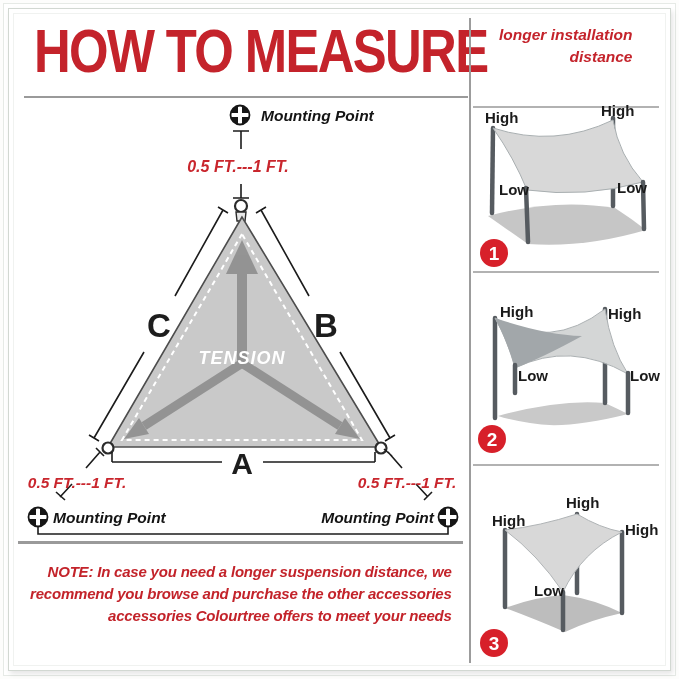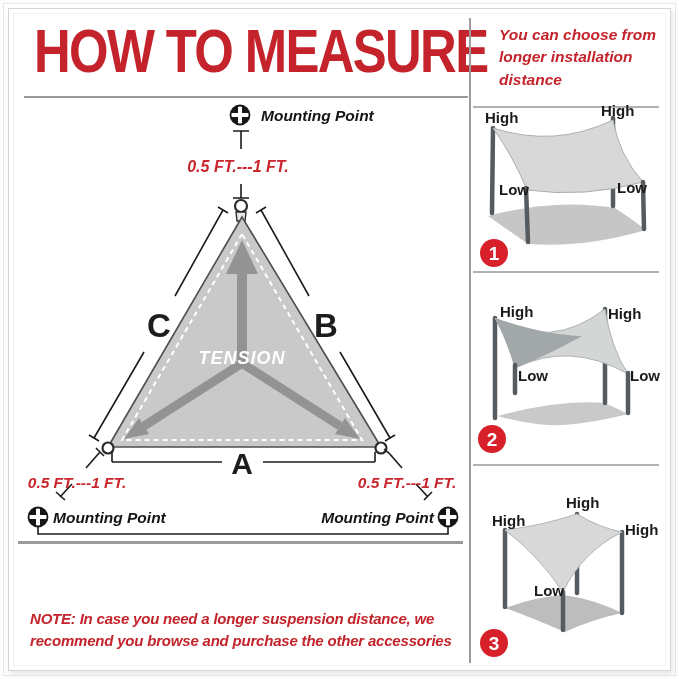--- a/index.html
+++ b/index.html
@@ -1,38 +1,38 @@
 <!DOCTYPE html>
 <html><head>
 <meta charset="utf-8">
 <style>
   html,body{margin:0;padding:0;background:#fff;}
   #canvas{position:relative;width:679px;height:679px;background:#fdfdfc;overflow:hidden;
-          font-family:"Liberation Sans",sans-serif;}
+          font-family:"Liberation Sans",sans-serif;text-align:right;}
   
   .frame-outer{position:absolute;inset:3px;border:1px solid #e6eae6;background:#fff;}
   .frame-mid{position:absolute;inset:8px;border:1px solid #d2d8d2;
              box-shadow:2px 3px 5px rgba(0,0,0,.10);}
   .frame-inner{position:absolute;inset:13px;border:1px solid #f0f2f0;background:#fff;}
 
   .abs{position:absolute;}
   #title{left:34px;top:20px;font-size:62px;font-weight:700;color:#c4232b;
          letter-spacing:-2px;line-height:1;transform:scaleX(.82);transform-origin:left top;
          white-space:nowrap;margin:0;}
   .rule{background:#9a9a9a;}
   #title-rule{left:24px;top:96px;width:444px;height:2px;}
   #note-rule{left:18px;top:541px;width:445px;height:3px;}
   .vrule{left:469px;top:18px;width:2px;height:645px;background:#9c9c9c;}
   .panel-rule{left:473px;width:186px;height:2px;background:#b2b2b2;}
   #panel-rule-1{top:106px;} #panel-rule-2{top:271px;} #panel-rule-3{top:464px;}
 
   #intro{left:499px;top:24px;color:#c4232b;font-weight:700;font-style:italic;
          font-size:15.5px;line-height:1.45;}
   #note{left:30px;top:561px;color:#c3232a;font-weight:700;font-style:italic;
-        font-size:15px;line-height:1.47;letter-spacing:-.2px;white-space:nowrap;margin-top:47px;}
+        font-size:15px;line-height:1.47;letter-spacing:-.2px;white-space:nowrap;}
 
   svg text{font-family:"Liberation Sans",sans-serif;}
   .dim-red{fill:#c9262d;font-weight:700;font-style:italic;font-size:16px;}
   .mp-label{fill:#141414;font-weight:700;font-style:italic;font-size:15.5px;}
   .side-label{fill:#1d1d1d;font-weight:700;font-size:33px;}
   .tension{fill:#ffffff;font-weight:700;font-style:italic;font-size:18px;letter-spacing:1px;}
   .hl{fill:#1b1b1b;font-weight:700;font-size:15px;}
   .badge-num{fill:#ffffff;font-weight:700;font-size:19px;}
   .dimline{stroke:#1c1c1c;stroke-width:1.6;fill:none;}
   .post{stroke:#565b60;stroke-width:4.5;stroke-linecap:round;fill:none;}
@@ -102,25 +102,25 @@
     <text x="414" y="423" class="mp-label" text-anchor="end">Mounting Point</text>
 
     <path class="dimline" d="M 18 427 V 434 H 428 V 427"></path>
   </svg>
 
   <div id="note-rule" class="abs rule"></div>
 
   <div id="note" class="abs">
     <div>NOTE: In case you need a longer suspension distance, we</div>
     <div>recommend you browse and purchase the other accessories</div>
+    <div>accessories Colourtree offers to meet your needs</div>
   </div>
 
   <div class="abs vrule"></div>
   <div id="intro" class="abs">
-    <div>You can choose from</div>
     <div>longer installation</div>
     <div>distance</div>
   </div>
   <div id="panel-rule-1" class="abs panel-rule"></div>
   <div id="panel-rule-2" class="abs panel-rule"></div>
   <div id="panel-rule-3" class="abs panel-rule"></div>
 
   <svg class="abs" style="left:470px;top:100px;" width="195" height="170" viewBox="0 0 195 170">
     <path d="M 18 116 Q 85 98 145 108 Q 162 119 176 130 Q 115 148 58 144 Q 35 128 18 116 Z" fill="#c6c6c6"></path>
     <path class="post" d="M 23 28 L 22 113"></path>

